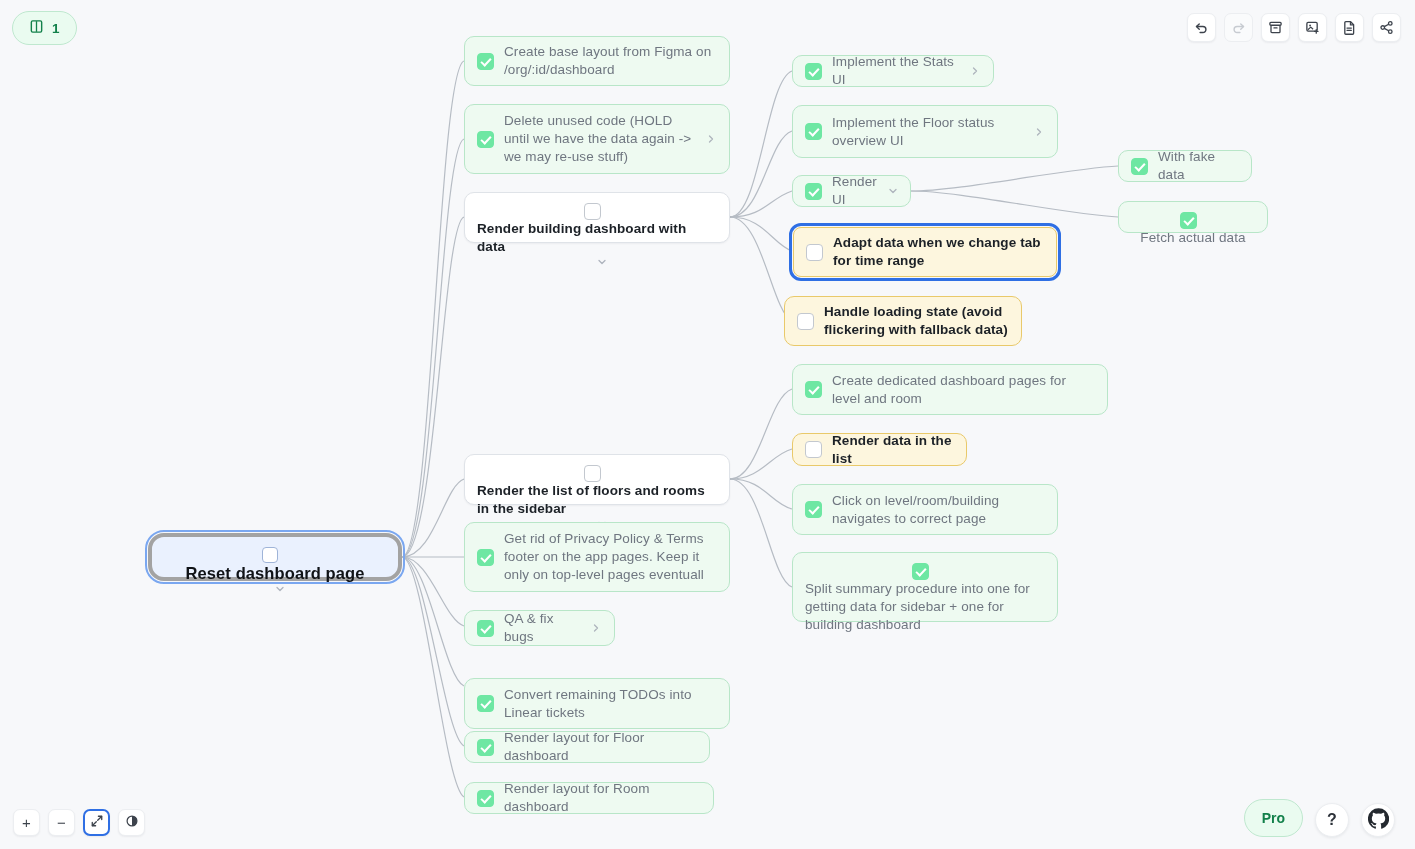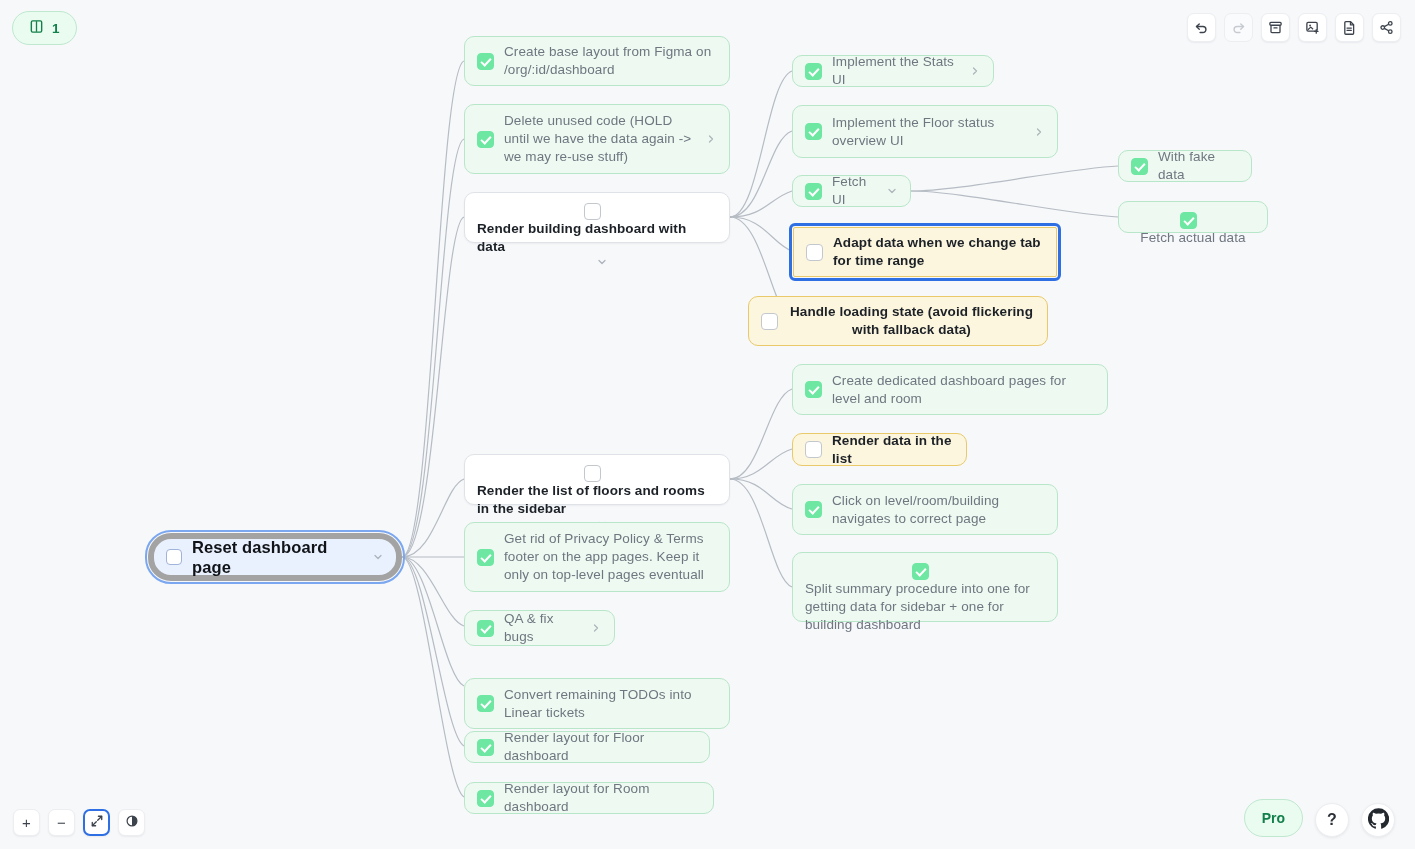--- a/index.html
+++ b/index.html
@@ -45,28 +45,29 @@
   }
   .node.plain {
     background: #ffffff;
     border-color: #dfe3e8;
     box-shadow: 0 1px 2px rgba(16,24,40,.05);
     flex-direction: column;
   }
   .node.selected {
     outline: 3px solid #2f6fe4;
     outline-offset: 1px;
-    border-radius: 2px;
+    border-radius: 8px;
   }
   .node.root {
     background: #eaf1fe;
-    border: 6px solid #a3a3a3;
-    border-radius: 23px;
+    border: 4px solid #a3a3a3;
+    border-radius: 16px;
     outline: 2px solid #7aa7f0;
     outline-offset: 1px;
+    flex-direction: column;
   }
   .cb {
     flex: 0 0 auto;
     width: 17px; height: 17px;
     border-radius: 4px;
     border: 1.5px solid #c3c8cf;
     background: #fff;
     margin-right: 10px;
     position: relative;
   }
@@ -338,34 +339,34 @@
     <span class="label">Implement the Floor status overview UI</span>
     <span class="chev">
       <svg width="12" height="12" viewBox="0 0 12 12">
           <path d="M4.5 3 L7.5 6 L4.5 9" fill="none" stroke="currentColor" stroke-width="1.3" stroke-linecap="round" stroke-linejoin="round"></path>
         </svg>
     </span>
   </div>
 
   <div class="node done" style="left:792px; top:175px; width:119px; height:32px;">
     <span class="cb checked"></span>
-    <span class="label">Fetch UI</span>
+    <span class="label">Render UI</span>
     <span class="chev">
       <svg width="12" height="12" viewBox="0 0 12 12">
           <path d="M3 4.5 L6 7.5 L9 4.5" fill="none" stroke="currentColor" stroke-width="1.3" stroke-linecap="round" stroke-linejoin="round"></path>
         </svg>
     </span>
   </div>
 
   <div class="node pending selected" style="left:793px; top:227px; width:264px; height:50px;">
     <span class="cb"></span>
     <span class="label">Adapt data when we change tab for time range</span>
   </div>
 
-  <div class="node pending" style="left:748px; top:296px; width:300px; height:50px;text-align:center;">
+  <div class="node pending" style="left:784px; top:296px; width:238px; height:50px;">
     <span class="cb"></span>
     <span class="label">Handle loading state (avoid flickering with fallback data)</span>
   </div>
 
   <div class="node done" style="left:792px; top:364px; width:316px; height:51px;">
     <span class="cb checked"></span>
     <span class="label">Create dedicated dashboard pages for level and room</span>
   </div>
 
   <div class="node pending" style="left:792px; top:433px; width:175px; height:33px;">

